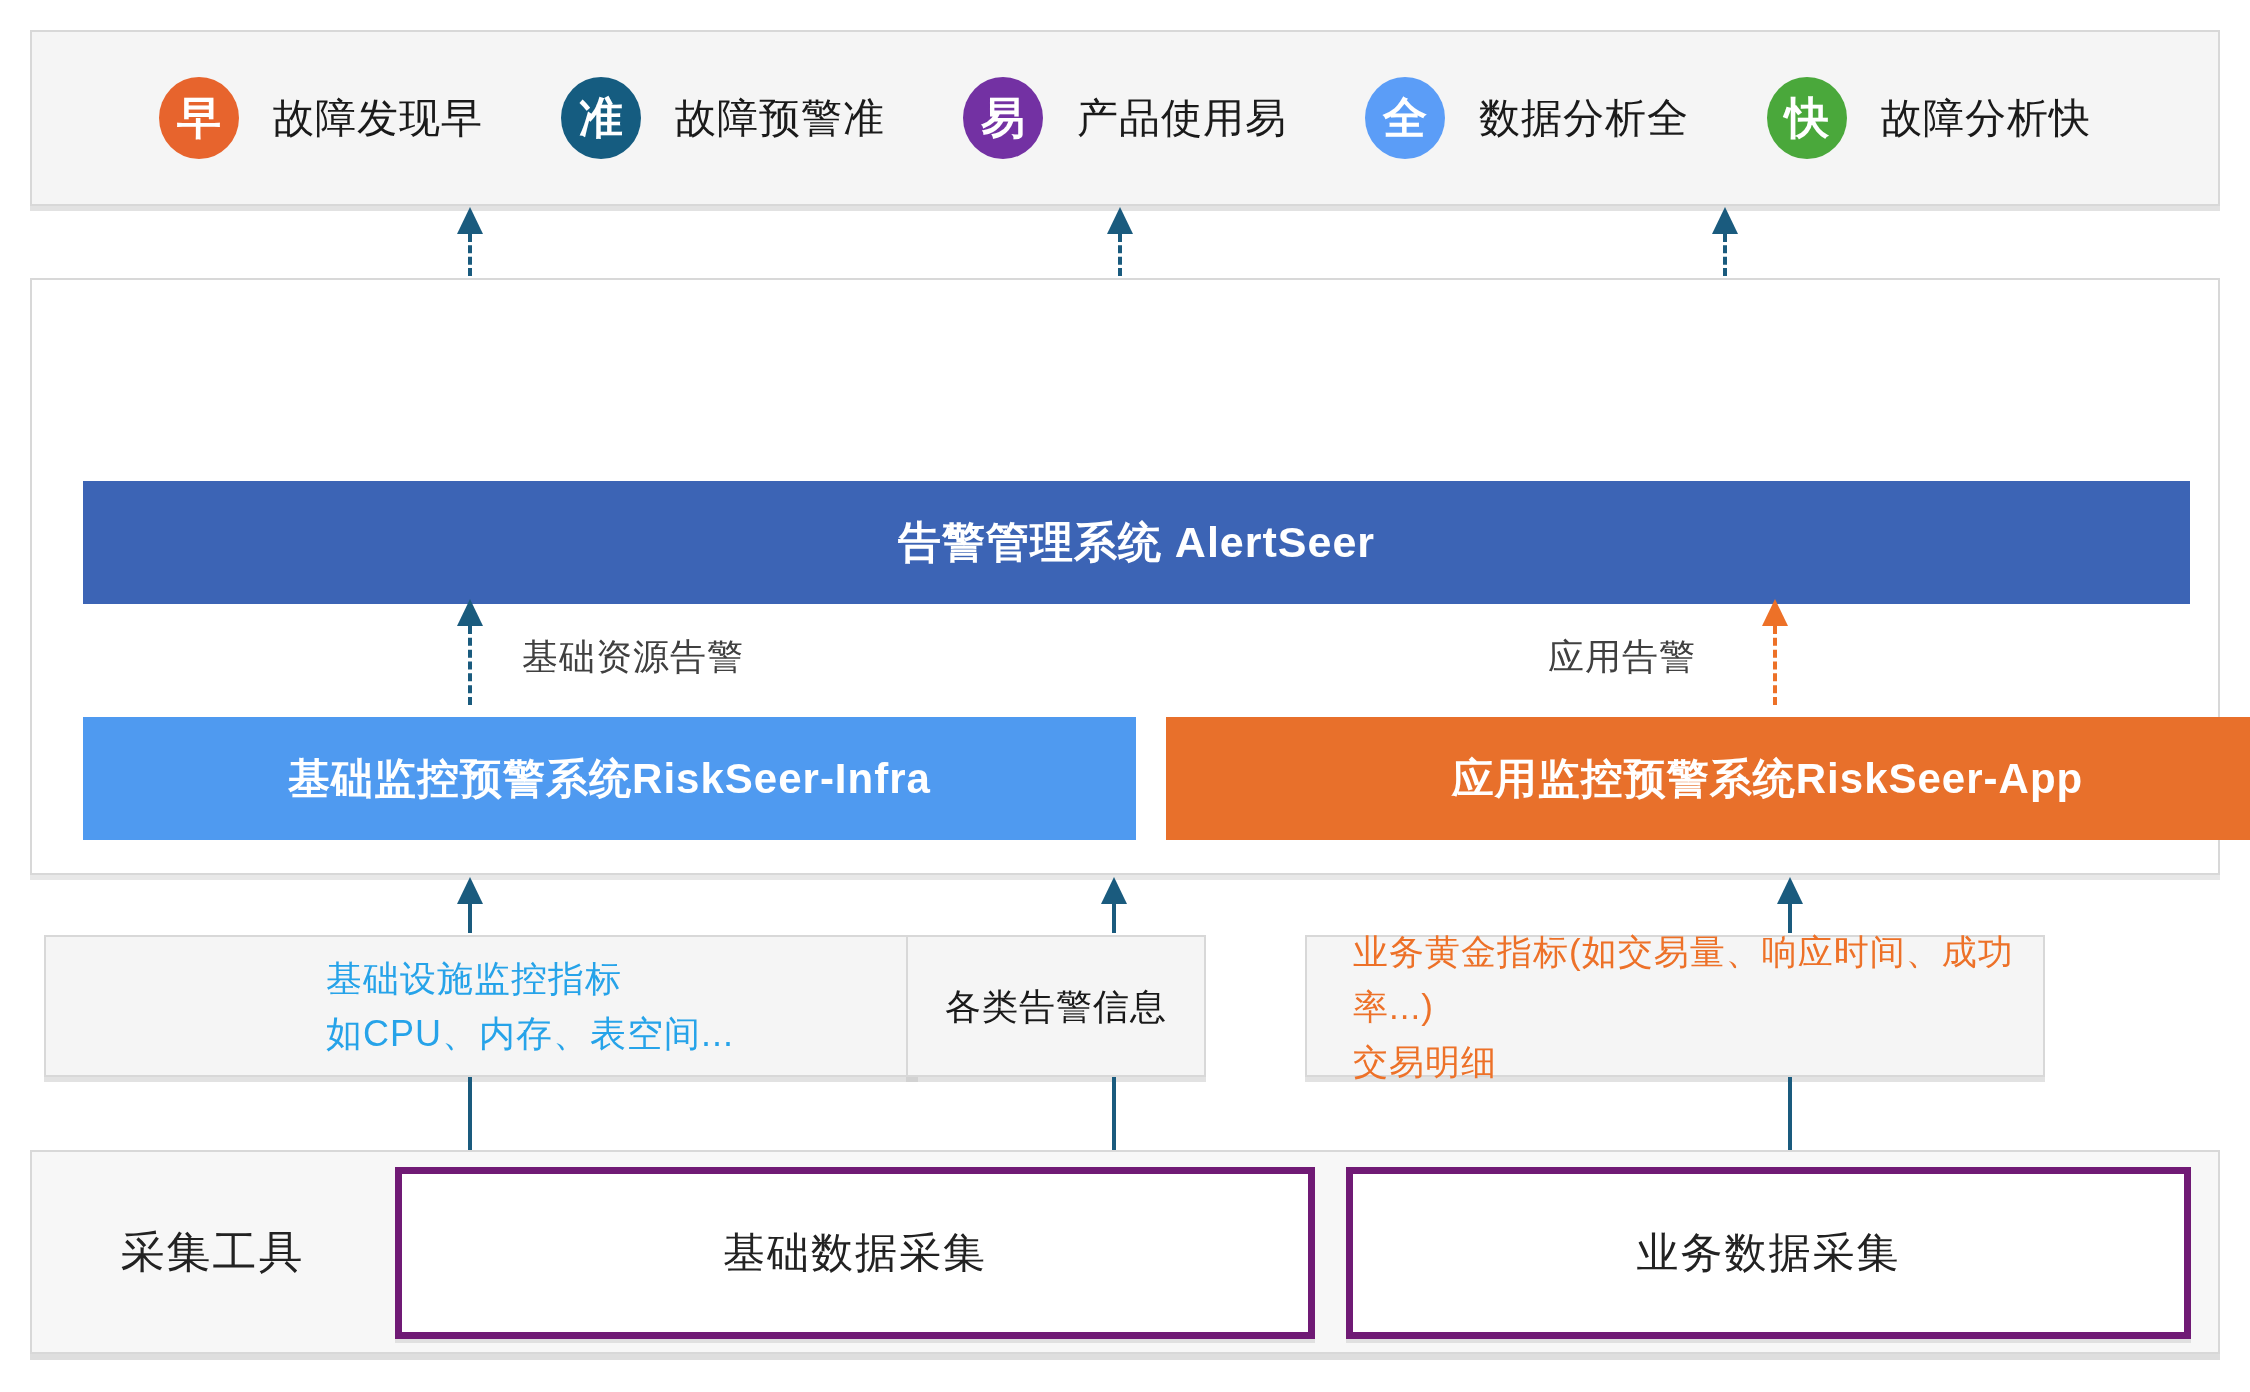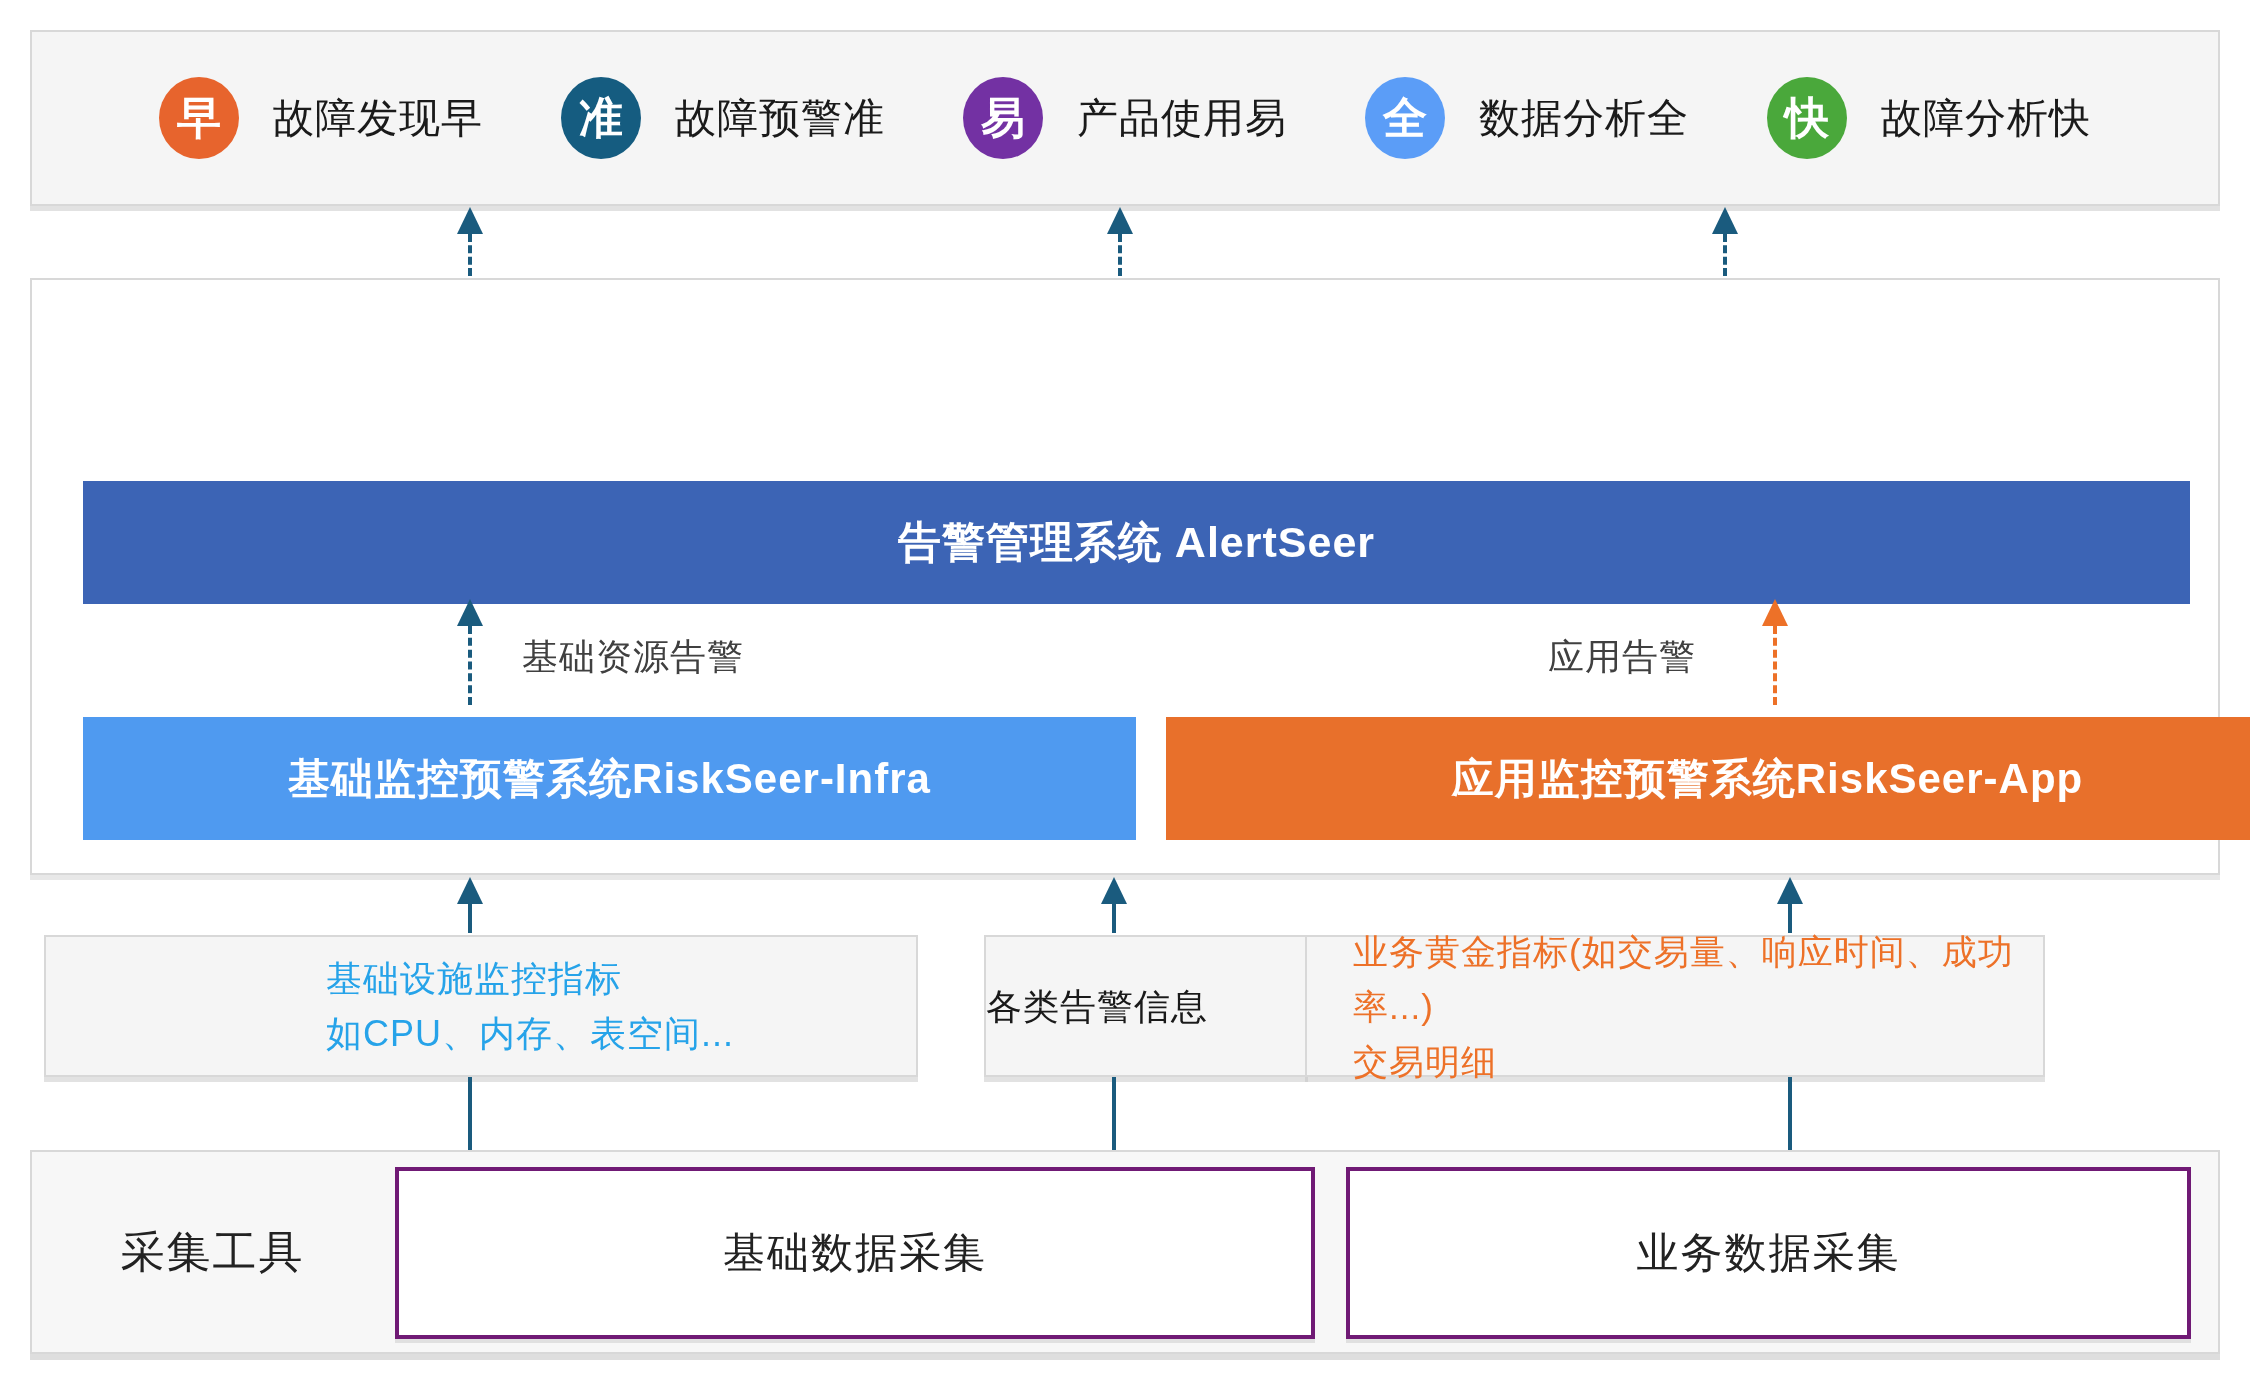--- a/index.html
+++ b/index.html
@@ -57,34 +57,34 @@
   .ashaft.solid{border-left-style:solid;}
   .ashaft.orange{border-left-color:var(--orange);}
   .vline{position:absolute;width:4px;background:var(--teal);transform:translateX(-50%);}
 
   
   .src-box{position:absolute;top:935px;height:142px;background:var(--panel-gray);
     border:2px solid var(--box-border);box-sizing:border-box;
     box-shadow:0 5px 0 rgba(190,190,190,0.45);
     display:flex;flex-direction:column;justify-content:center;}
   .src-1{left:36px;width:874px;padding-left:280px;margin-left:8px;}
-  .src-2{left:984px;width:324px;}
+  .src-2{left:906px;width:300px;align-items:center;}
   .src-3{left:1305px;width:740px;padding-left:46px;}
   .src-line{font-size:36px;line-height:55px;letter-spacing:1px;}
   .azure{color:var(--text-azure);}
   .orange-text{color:var(--orange);}
   .black-text{color:var(--text-black);}
   .src-3 .src-line{font-size:35px;}
 
   
   .collect-label{position:absolute;left:30px;top:1150px;width:365px;height:204px;
     display:flex;align-items:center;justify-content:center;
     font-size:44px;color:#222;letter-spacing:2px;}
   .white-box{position:absolute;top:1167px;height:172px;background:#FFFFFF;
-    border:4px solid #701a75;box-sizing:border-box;
+    border:7px solid #701a75;box-sizing:border-box;
     box-shadow:0 4px 0 rgba(190,190,190,0.4);
     display:flex;align-items:center;justify-content:center;
     font-size:42px;color:#222;letter-spacing:2px;}
   .wb-left{left:395px;width:920px;}
   .wb-right{left:1346px;width:845px;}
 </style>
 </head>
 <body>
 
 <div id="canvas">

